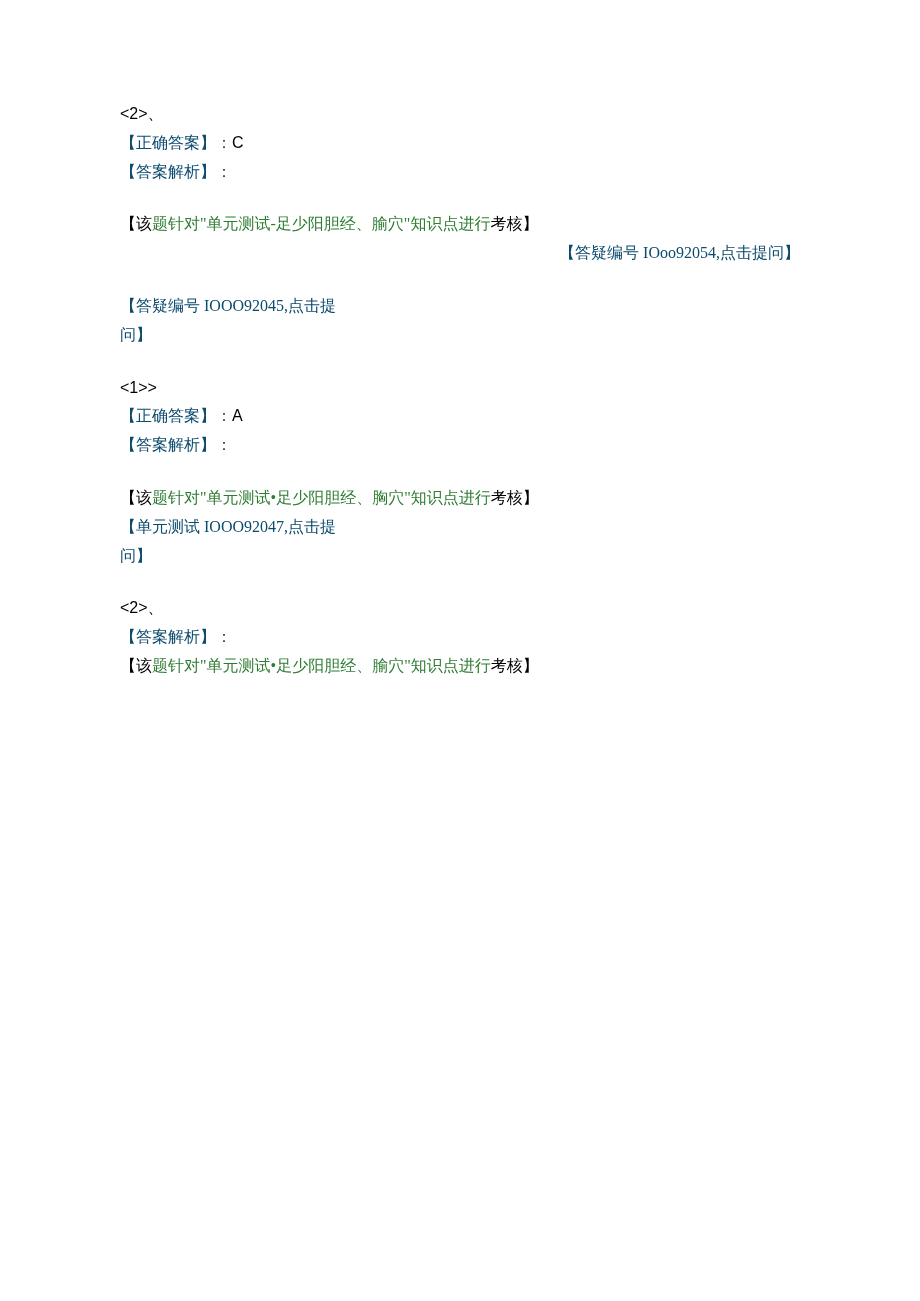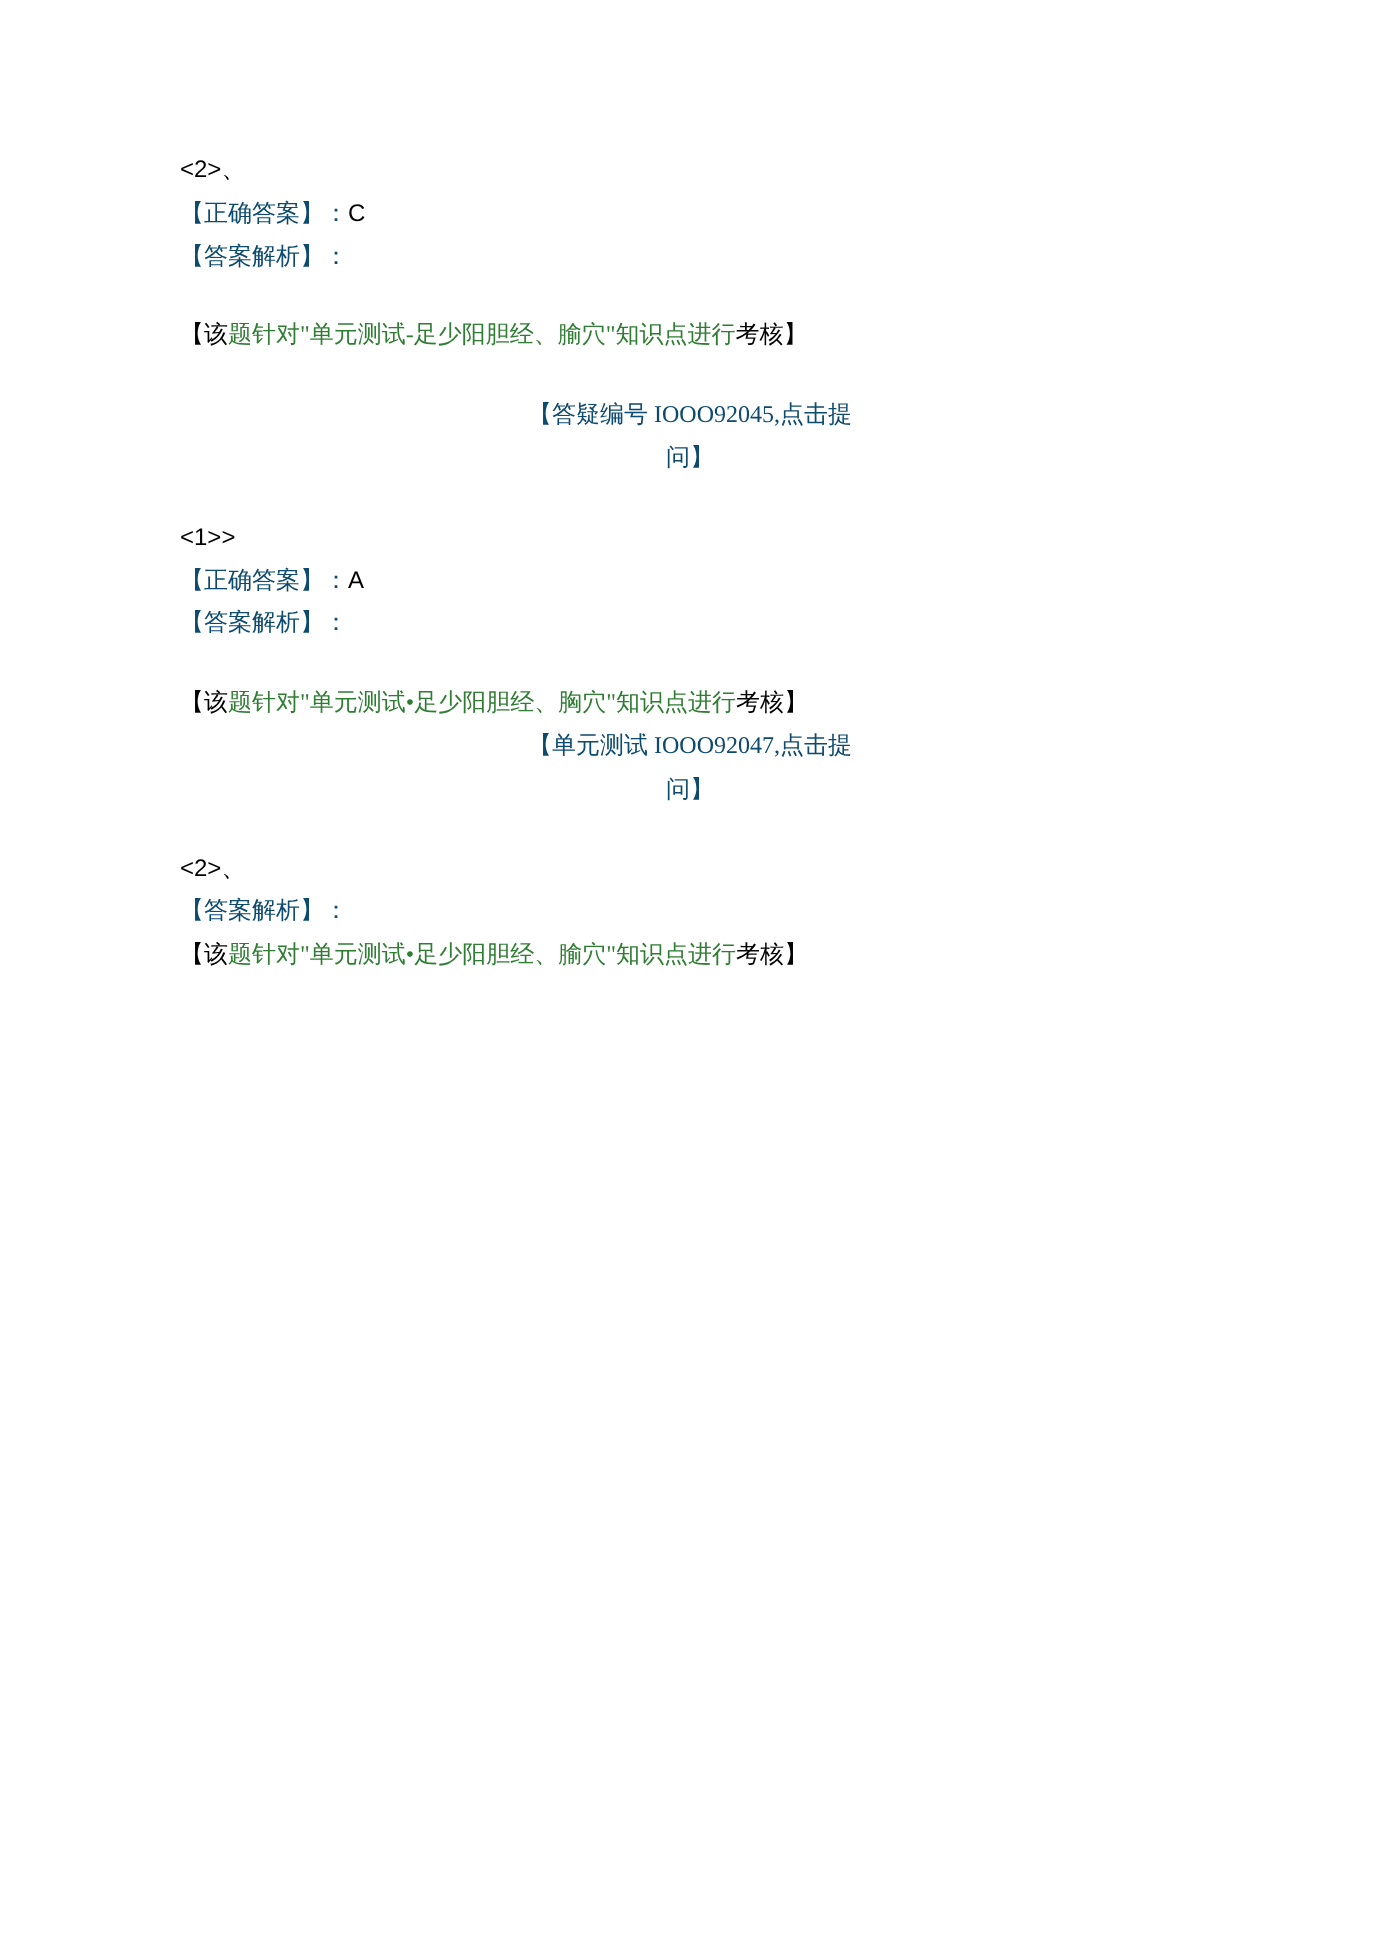--- a/index.html
+++ b/index.html
@@ -23,21 +23,20 @@
   .blue {
     color: #0c4a6e;
   }
   .green {
     color: #2e7d32;
   }
   .black {
     color: #000000;
   }
   .right-block {
-    text-align: center;
   }
   .right-block-single {
     text-align: right;
     padding-right: 0;
   }
   .gap {
     height: 24px;
   }
   .sans {
     font-family: Arial, "Microsoft YaHei", sans-serif;
@@ -50,20 +49,21 @@
 
   <p class="line black sans">&lt;2&gt;、</p>
   <p class="line">
     <span class="blue">【正确答案】：</span><span class="black sans">C</span>
   </p>
   <p class="line blue">【答案解析】：</p>
   <div class="gap"></div>
   <p class="line">
     <span class="black">【该</span><span class="green">题针对"单元测试-足少阳胆经、腧穴"知识点进行</span><span class="black">考核】</span>
   </p>
+  <p class="line blue right-block-single">【答疑编号 IOoo92054,点击提问】</p>
   <div class="gap"></div>
   <p class="line blue right-block">【答疑编号 IOOO92045,点击提</p>
   <p class="line blue right-block">问】</p>
   <div class="gap"></div>
 
   <p class="line black sans">&lt;1&gt;&gt;</p>
   <p class="line">
     <span class="blue">【正确答案】：</span><span class="black sans">A</span>
   </p>
   <p class="line blue">【答案解析】：</p>

